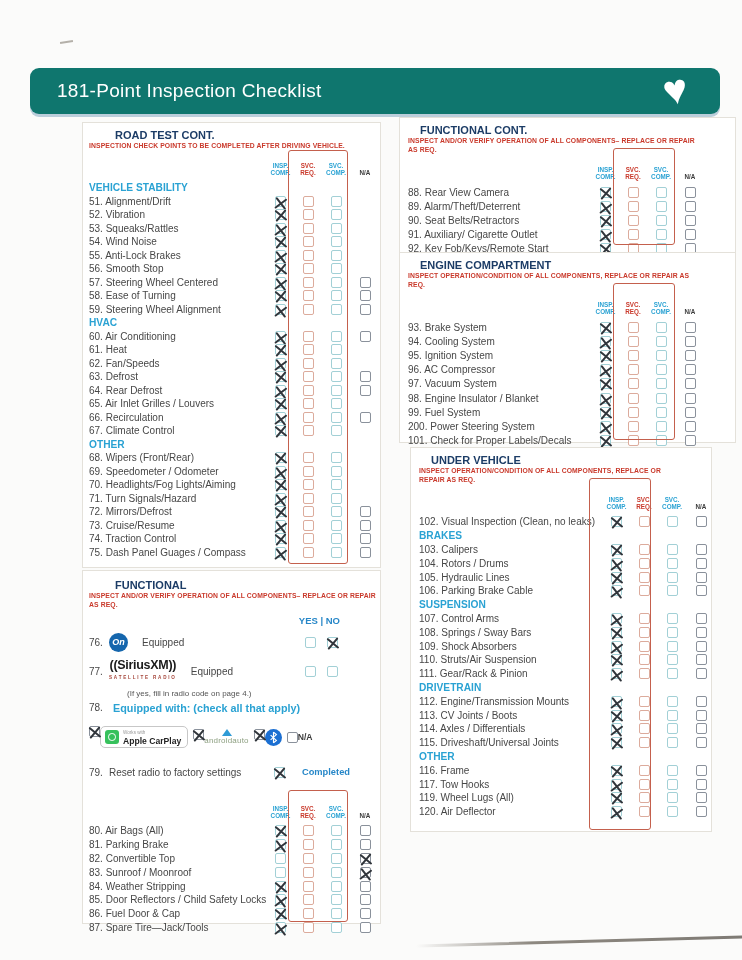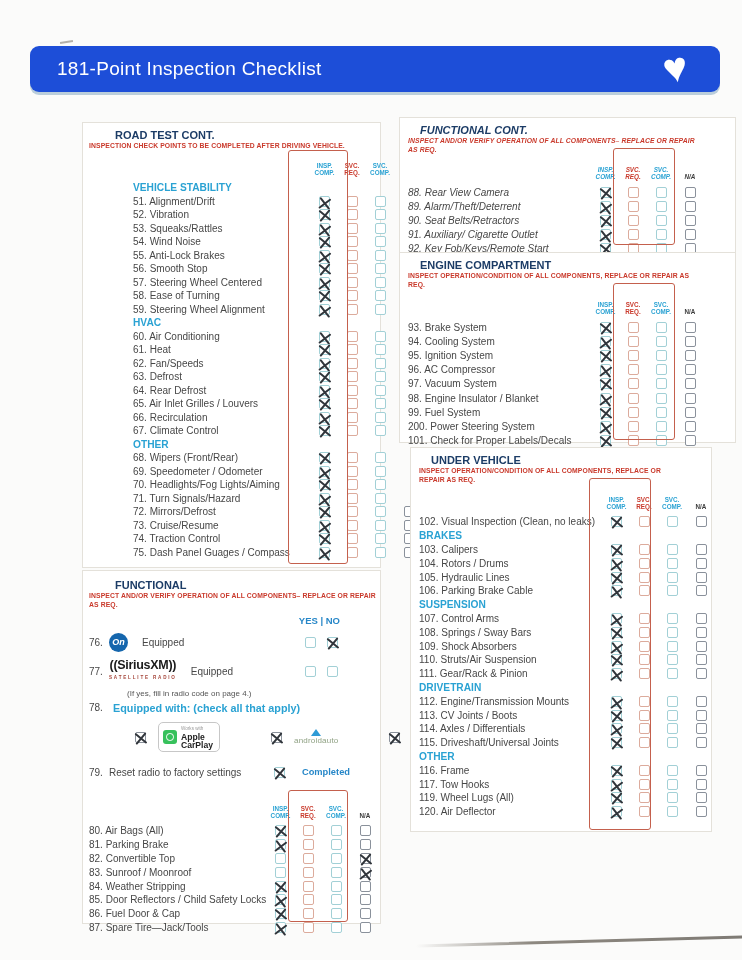--- a/index.html
+++ b/index.html
@@ -2,39 +2,39 @@
 <html><head>
 <meta charset="utf-8">
 <style>
   html,body{margin:0;padding:0;}
   body{width:742px;height:960px;position:relative;background:#fbfbfa;
        font-family:"Liberation Sans",sans-serif;overflow:hidden;}
   .artifact-dash{position:absolute;left:60px;top:41px;width:13px;height:2px;background:#b4b0a9;transform:rotate(-8deg);}
   .artifact-line{position:absolute;right:-4px;bottom:18px;width:330px;height:2.5px;
        background:linear-gradient(90deg,rgba(150,145,138,0),#8d8880 35%,#7e7a74);transform:rotate(-1.6deg);border-radius:2px;}
   
-  .topbar{position:absolute;left:30px;top:46px;width:690px;height:46px;background:#1d4ed8;border-radius:9px;
+  .topbar{position:absolute;left:30px;top:68px;width:690px;height:46px;background:#0f766e;border-radius:9px;
           box-shadow:0 3px 0 rgba(20,90,140,.28);}
   .topbar .title{position:absolute;left:27px;top:12px;font-size:19px;color:#fff;letter-spacing:.3px;}
   .topbar .heart{position:absolute;right:32px;top:-1px;font-size:42px;color:#fff;transform:rotate(-10deg);line-height:46px;}
   
   .card{position:absolute;background:#fff;border:1px solid #e4e1da;box-sizing:border-box;}
   #card-road{left:82px;top:122px;width:299px;height:446px;padding:6px 2px 2px 6px;}
   #card-functional{left:82px;top:570px;width:299px;height:354px;padding:8px 2px 2px 6px;}
-  #card-func-cont{left:399px;top:117px;width:337px;height:157px;padding:6px 32px 2px 8px;font-style:italic;}
+  #card-func-cont{left:399px;top:117px;width:337px;height:157px;padding:6px 32px 2px 8px;}
   #card-engine{left:399px;top:252px;width:337px;height:191px;padding:6px 32px 2px 8px;}
   #card-under{left:410px;top:447px;width:302px;height:385px;padding:6px 32px 20px 8px;}
   .sec-title{color:#1c3c66;font-weight:bold;font-size:11px;line-height:12px;}
   .indent{margin-left:26px;}
   .indent-sm{margin-left:12px;}
   .sec-sub{color:#c9392b;font-weight:bold;font-size:6.8px;line-height:9px;letter-spacing:.1px;}
   
   .rows{position:relative;margin-top:4px;}
   .row{display:flex;align-items:center;}
-  .rows-road .row{height:13.5px;margin-left:44px;}
+  .rows-road .row{height:13.5px;}
   .rows-ftable .row{height:13.8px;}
   .rows-right .row{height:14.2px;}
   .rows-under .row{height:13.8px;}
   .rows .colhead{height:22px;align-items:flex-end;padding-bottom:3px;margin-bottom:2px;}
   .lab{flex:0 0 auto;font-size:10px;color:#474747;white-space:nowrap;}
   .rows-road .lab,.rows-ftable .lab{width:178px;}
   .rows-right .lab,.rows-under .lab{width:184px;}
   .ghead{color:#2aa2d3;font-weight:bold;font-size:10.2px;}
   .cell{width:27px;display:flex;justify-content:center;flex:0 0 auto;}
   .cell.c2,.cell.c3{width:28px;}
@@ -67,21 +67,21 @@
   .onstar-logo{width:19px;height:19px;border-radius:50%;background:#1566ad;color:#fff;display:flex;align-items:center;justify-content:center;
                font-size:9px;font-weight:bold;font-style:italic;flex:0 0 auto;}
   .sirius-row{height:32px;}
   .sx{display:flex;flex-direction:column;align-items:center;line-height:11px;}
   .sx-name{font-size:12.5px;font-weight:bold;color:#1b1b1b;letter-spacing:-.3px;}
   .sx-sub{font-size:4.6px;letter-spacing:1.8px;color:#a5453a;font-weight:bold;margin-top:1px;}
   .fnote{font-size:8px;color:#555;margin:2px 0 0 38px;}
   .equip-row{margin-top:2px;height:15px;}
   .equip-label{font-size:10.8px;font-weight:bold;color:#2aa2d3;margin-left:4px;}
   .brands-row{display:flex;align-items:center;gap:5px;margin-top:7px;height:30px;}
-  .brand{display:flex;align-items:center;gap:12px;margin-left:46px;}
+  .brand{display:flex;gap:0;}
   .cp-badge{display:flex;align-items:center;gap:4px;border:1px solid #c7c7c7;border-radius:5px;background:#fff;padding:2px 6px 2px 4px;}
   .cp-icon{width:14px;height:14px;border-radius:3px;background:#37c15c;position:relative;flex:0 0 auto;}
   .cp-icon:after{content:"";position:absolute;left:3.2px;top:3.2px;width:5.6px;height:5.6px;border:1.4px solid #fff;border-radius:50%;}
   .cp-text{display:flex;flex-direction:column;line-height:8px;}
   .cp-top{font-size:4.6px;color:#9a9a9a;}
   .cp-label{font-size:8.6px;font-weight:bold;color:#222;}
   .aa{display:flex;flex-direction:column;align-items:center;line-height:8px;}
   .aa-chev{width:0;height:0;border-left:5px solid transparent;border-right:5px solid transparent;border-bottom:7px solid #2f9bd6;margin-bottom:1px;}
   .aa-label{font-size:8px;color:#8fa183;letter-spacing:.2px;}
   .bt-icon{width:17px;height:17px;border-radius:50%;background:#1b6fd2;display:flex;align-items:center;justify-content:center;flex:0 0 auto;}

